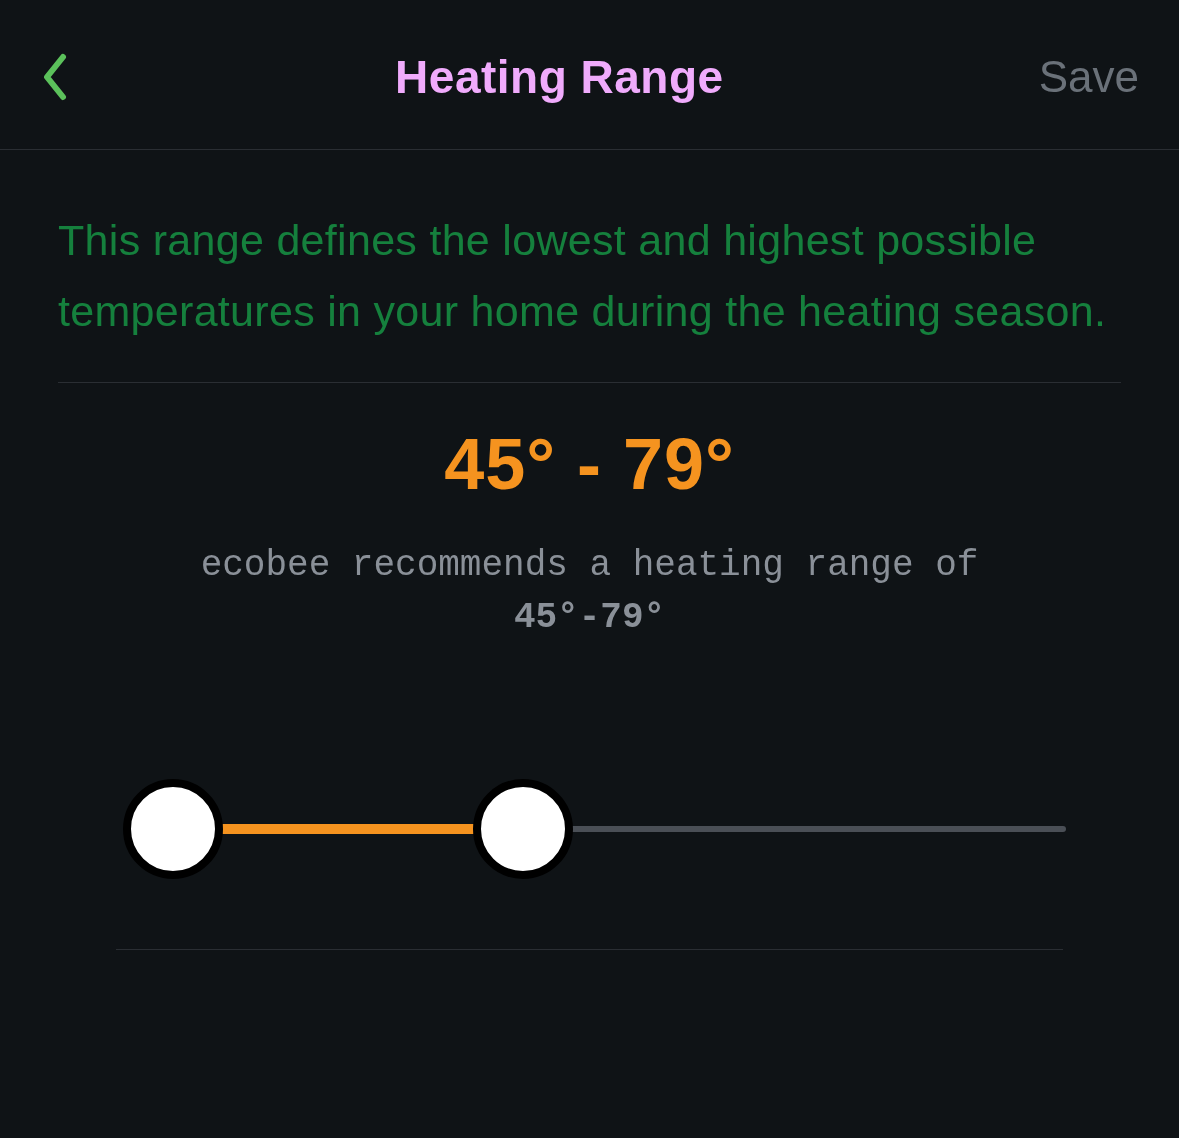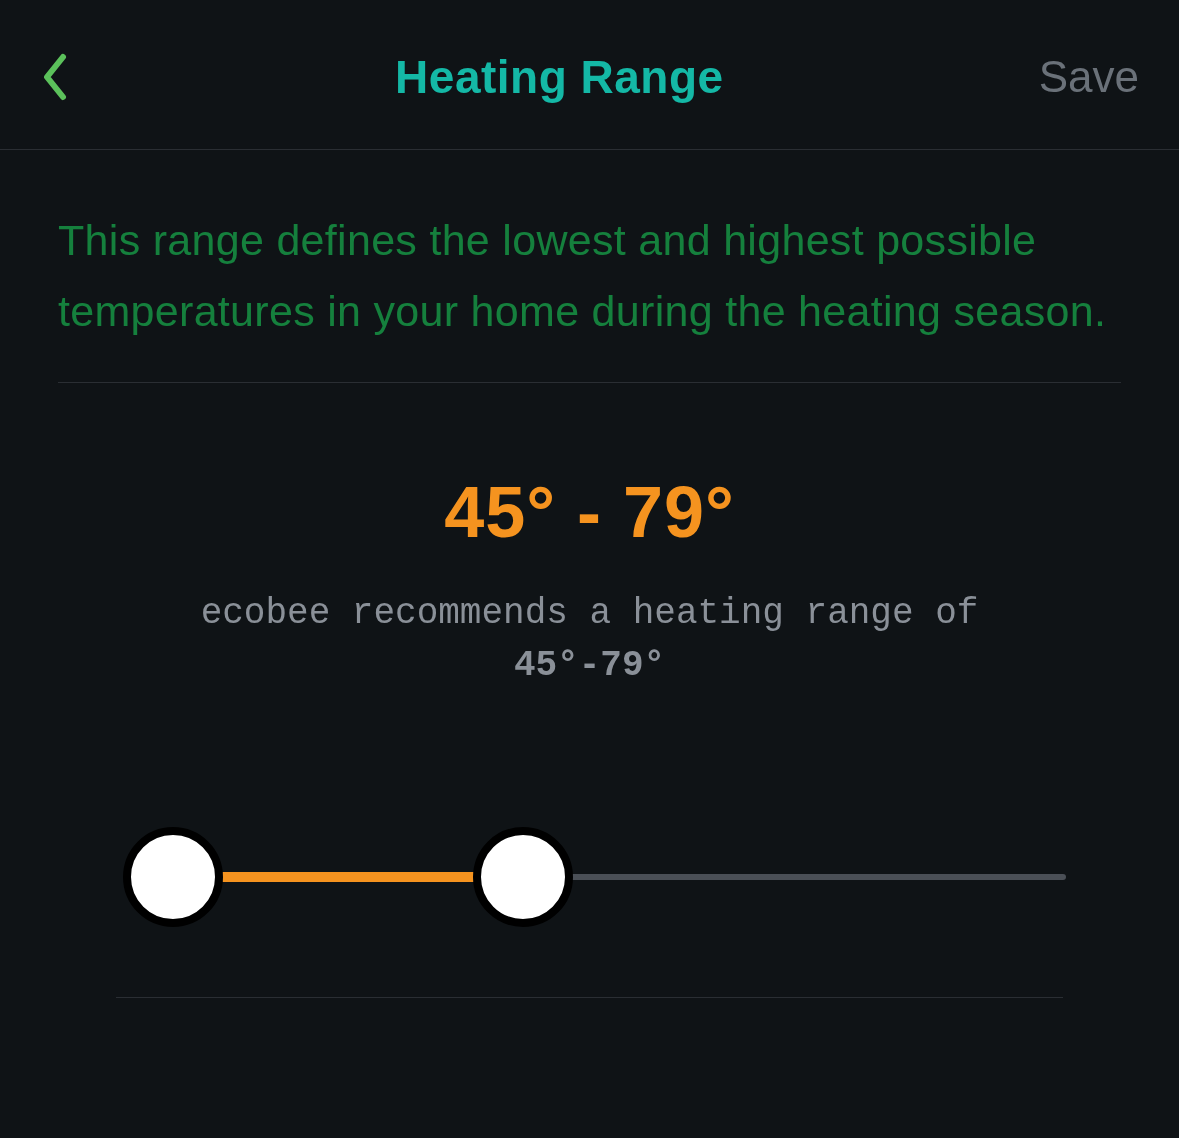--- a/index.html
+++ b/index.html
@@ -30,21 +30,21 @@
       width: 50px;
       height: 50px;
     }
     .back-button svg {
       width: 28px;
       height: 48px;
     }
     .page-title {
       font-size: 46px;
       font-weight: 700;
-      color: #14b8a6;
+      color: #f0abfc;
       letter-spacing: 0.5px;
     }
     .save-button {
       font-size: 44px;
       font-weight: 400;
       color: #6a7179;
       cursor: pointer;
     }
     .content {
       padding: 55px 58px 0 58px;
@@ -53,21 +53,21 @@
       font-size: 43px;
       line-height: 1.65;
       color: #15803d;
       font-weight: 400;
       letter-spacing: 0.3px;
       padding-bottom: 35px;
       border-bottom: 1px solid #2a2e33;
     }
     .range-display {
       text-align: center;
-      margin-top: 88px;
+      margin-top: 40px;
     }
     .range-value {
       font-size: 72px;
       font-weight: 700;
       color: #f5931f;
       letter-spacing: 1px;
     }
     .recommendation {
       margin-top: 35px;
       font-size: 36px;

